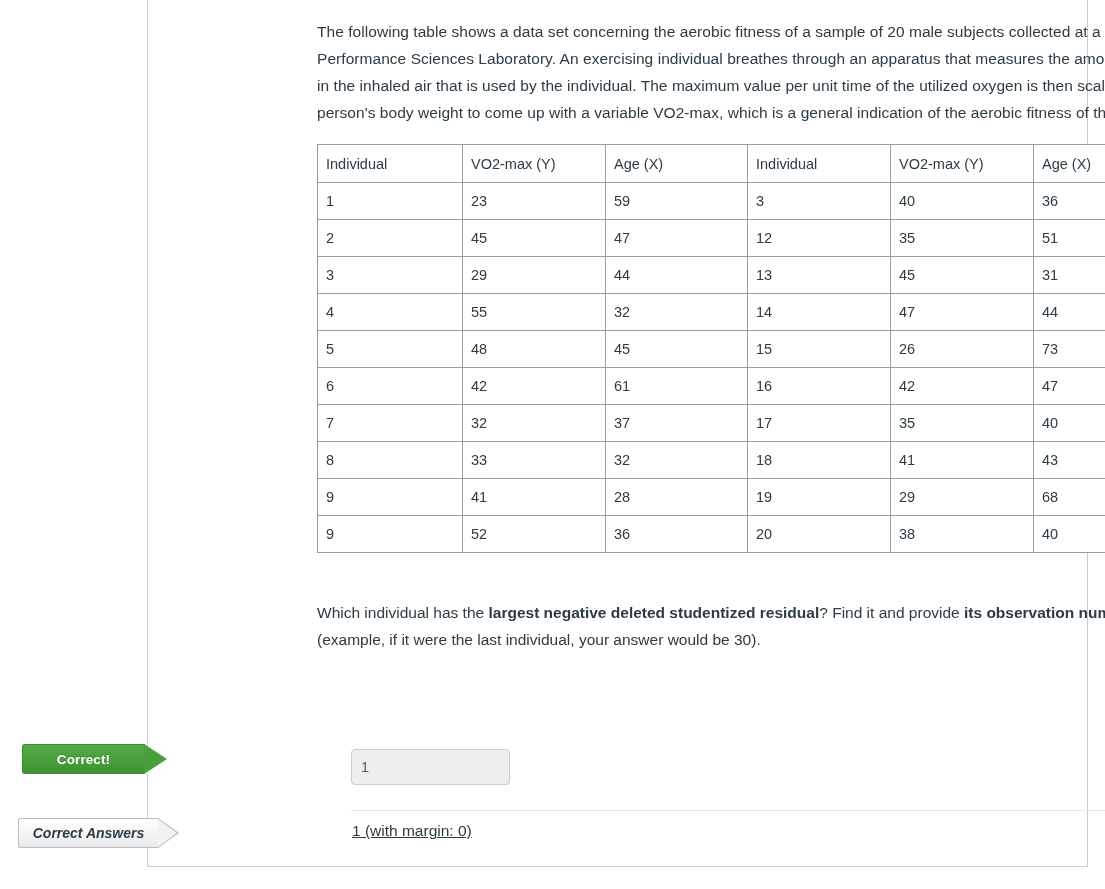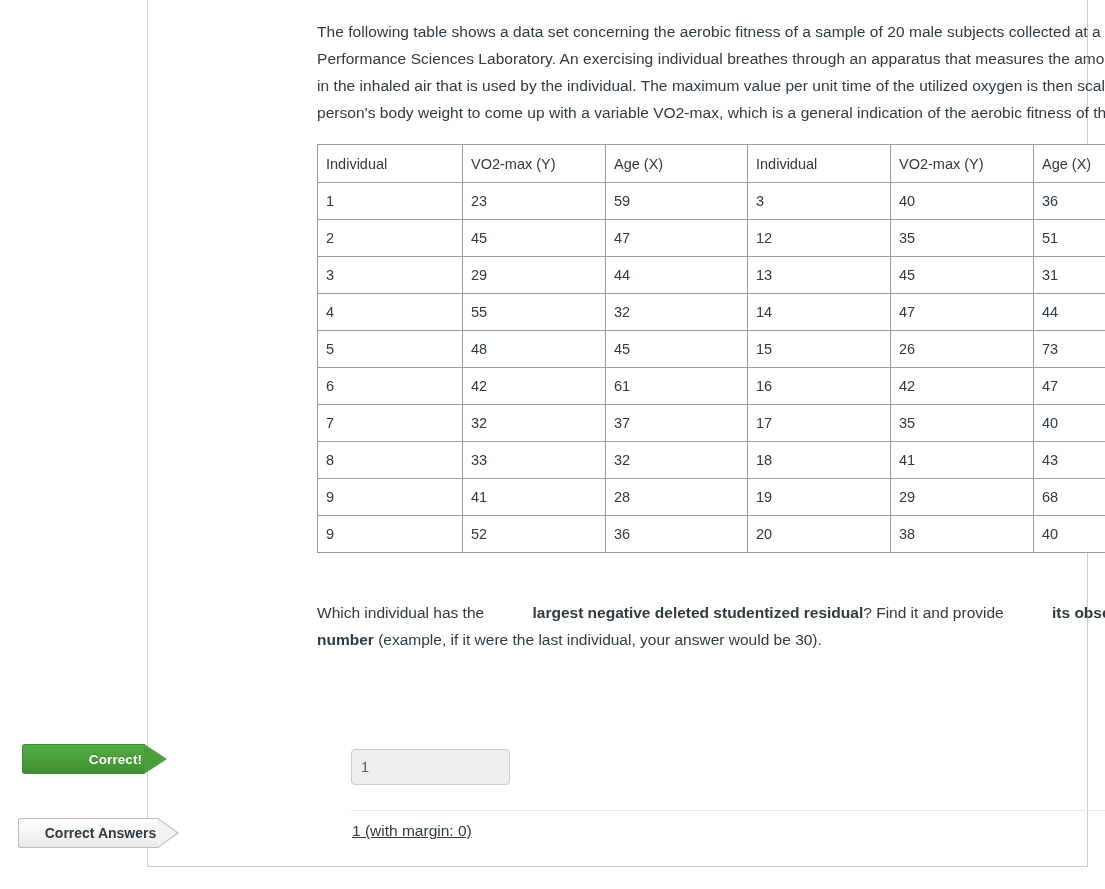--- a/index.html
+++ b/index.html
@@ -79,21 +79,21 @@
   .col-age2 { width: 143px; }
 
   
   #question-prompt {
     font-size: 15.5px;
     line-height: 27px;
     color: #2d3b45;
     margin: 46px 0 0 0;
     width: 880px;
   }
-  #question-prompt b { font-weight: bold; margin-left: 44px; }
+  #question-prompt b { font-weight: bold; }
 
   
   #answer-area {
     position: absolute;
     left: 169px;
     top: 731px;
     width: 895px;
   }
 
   #answer-input {
@@ -171,21 +171,20 @@
     left: 0; top: 0;
     width: 123px; height: 30px;
     display: flex;
     align-items: center;
     justify-content: center;
     color: #ffffff;
     font-weight: bold;
     font-size: 13.5px;
     letter-spacing: .1px;
     text-shadow: 0 -1px 0 rgba(0,0,0,.22);
-    margin-left: 32px;
   }
 
   
   #badge-correct-answers {
     left: 18px;
     top: 818px;
     width: 160px;
     z-index: 5;
   }
   #badge-correct-answers .badge-rect {
@@ -209,28 +208,29 @@
   #badge-correct-answers .badge-arrow {
     position: absolute;
     left: 140px; top: 1px;
     width: 0; height: 0;
     border-top: 14px solid transparent;
     border-bottom: 14px solid transparent;
     border-left: 19px solid #f2f2f2;
   }
   #badge-correct-answers .badge-label {
     position: absolute;
-    left: 12px; top: 0;
+    left: 0; top: 0;
     width: 141px; height: 30px;
     display: flex;
     align-items: center;
     justify-content: center;
     color: #2d3b45;
     font-weight: bold;
     font-size: 14px;
+    font-style: italic;
   }
 </style>
 </head>
 <body>
 
 <div id="question-container">
 
   <div id="question-body">
 
     <p class="intro-paragraph">The following table shows a data set concerning the aerobic fitness of a sample of 20 male subjects collected at a Health an Performance Sciences Laboratory. An exercising individual breathes through an apparatus that measures the amount of oxygen in the inhaled air that is used by the individual. The maximum value per unit time of the utilized oxygen is then scaled by the person's body weight to come up with a variable VO2-max, which is a general indication of the aerobic fitness of the individual.</p>

